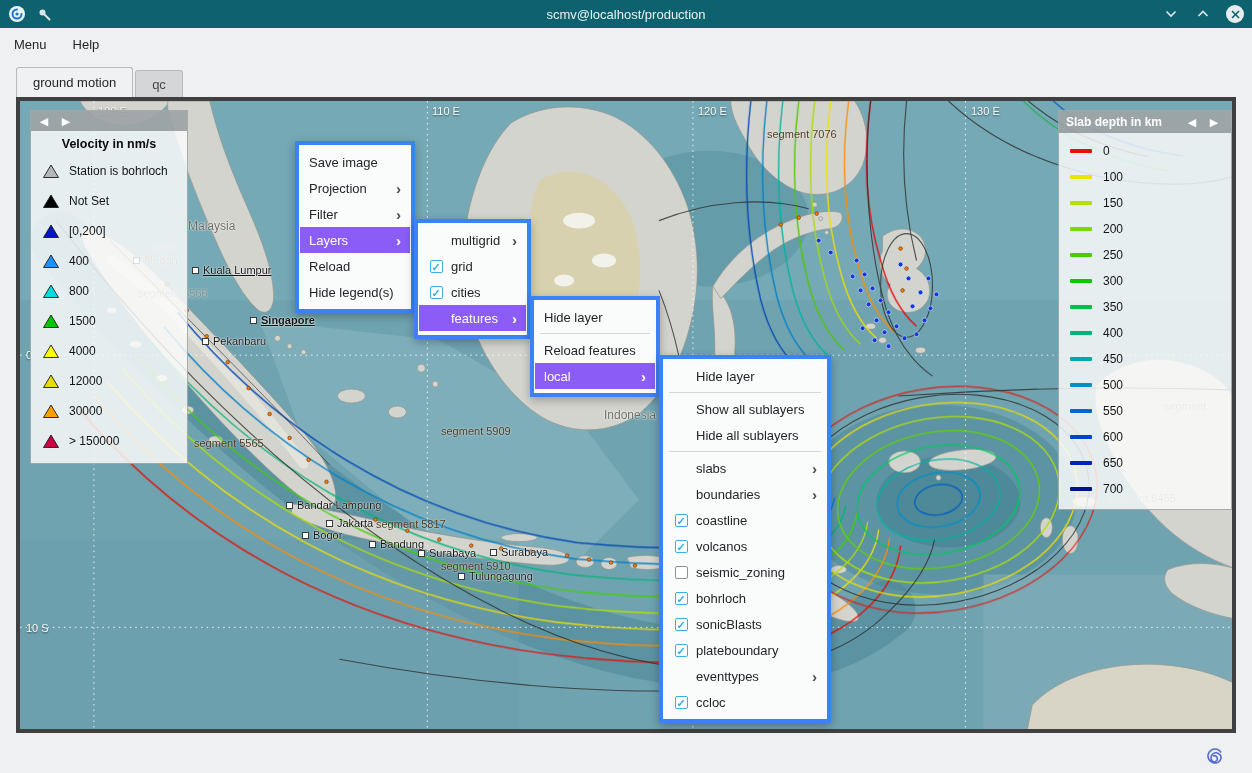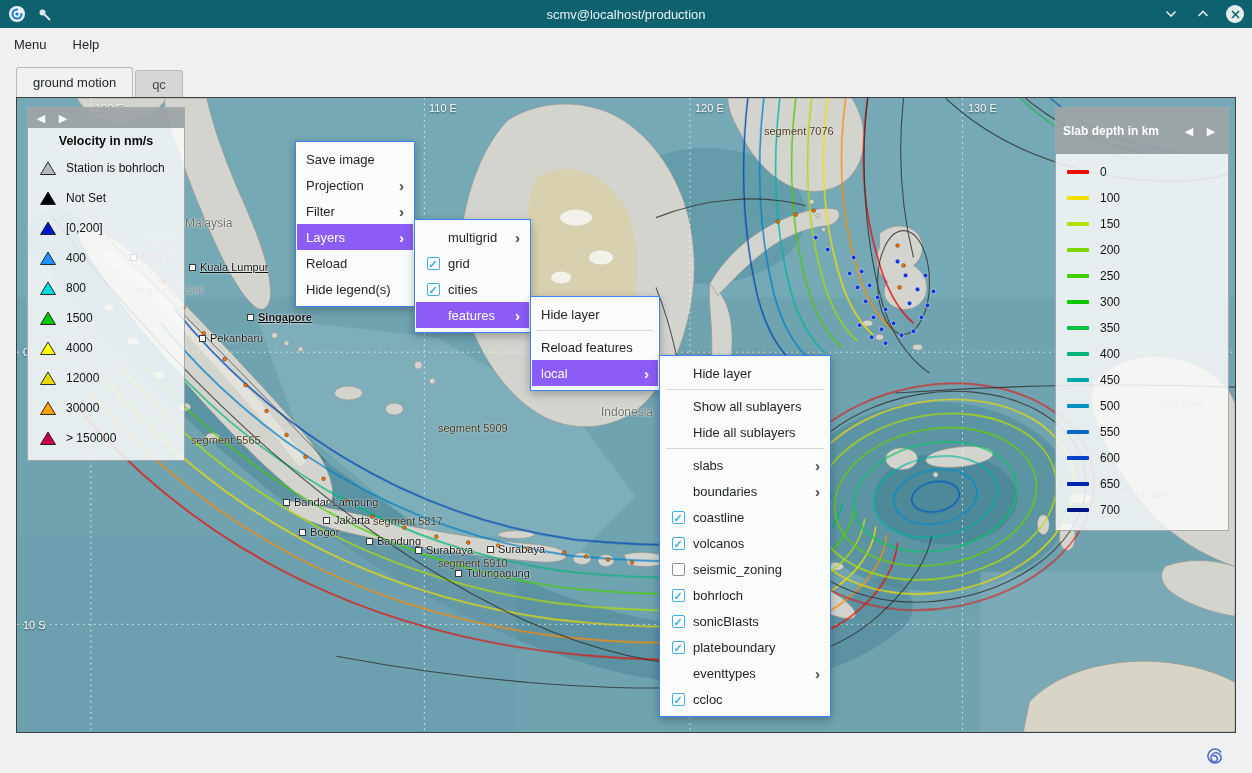--- a/index.html
+++ b/index.html
@@ -24,21 +24,21 @@
 
   
   .tabbar{position:absolute;top:67px;left:16px;height:30px;display:flex;align-items:flex-end;}
   .tab{display:flex;align-items:center;height:27px;padding:0 16px;font-size:13px;
        box-sizing:border-box;background:#d5d6d7;color:#45484a;border:1px solid #b8babc;
        border-bottom:none;border-radius:3px 3px 0 0;margin-right:2px;cursor:pointer;}
   .tab.active{height:30px;background:#f0f1f2;color:#232629;}
 
   
   .map{position:absolute;left:16px;top:97px;width:1220px;height:636px;
-       border:1px solid #404040;box-sizing:border-box;background:#6fa3b0;overflow:hidden;}
+       border:4px solid #404040;box-sizing:border-box;background:#6fa3b0;overflow:hidden;}
   .map svg.base{position:absolute;left:0;top:0;}
   #map-labels{position:absolute;left:0;top:0;right:0;bottom:0;z-index:2;pointer-events:none;}
   .grid-label{position:absolute;font-size:11px;color:#fafcfc;text-shadow:0 1px 2px rgba(0,0,0,.55);}
   .place{position:absolute;font-size:11px;color:#121212;white-space:nowrap;display:flex;
          align-items:center;gap:4px;
          text-shadow:0 0 2px rgba(255,255,255,.95),0 0 1px rgba(255,255,255,.95);}
   .place.country{color:#6d6d64;font-size:12px;}
   .place.city-faint{color:#55585c;padding-left:13px;}
   .place.city-underline span.txt{text-decoration:underline;}
   .place.city-bold-underline span.txt{text-decoration:underline;font-weight:bold;}
@@ -47,33 +47,33 @@
        text-shadow:0 0 2px rgba(255,255,255,.8);}
   .seg.faint{color:#87908f;}
 
   
   .legend{position:absolute;background:rgba(251,251,251,.84);border:1px solid rgba(104,110,112,.55);
           font-size:12px;color:#141414;z-index:3;}
   .legend-vel{left:10px;top:9px;width:156px;}
   .legend-slab{left:1038px;top:9px;width:172px;}
   .lg-head{height:20px;background:rgba(92,102,106,.55);display:flex;align-items:center;
            padding:0 3px;gap:2px;}
-  .lg-head.slab{height:22px;padding:12px 7px;}
+  .lg-head.slab{height:22px;padding:0 7px;}
   .lg-arrow{color:#fff;font-size:11px;width:20px;text-align:center;cursor:pointer;line-height:20px;}
   .lg-title-bar{color:#fff;font-weight:bold;font-size:12px;flex:1;}
   .lg-title{font-weight:bold;text-align:center;padding:6px 0 3px;font-size:12.5px;color:#0a0a0a;}
   .lg-row{display:flex;align-items:center;gap:9px;height:30px;padding:0 11px;}
   .lg-row svg{flex:none;}
   .slab-row{display:flex;align-items:center;gap:11px;height:26px;padding:0 11px;}
   .swatch{width:22px;height:4px;border-radius:1px;flex:none;}
   #velocity-items{padding:2px 0 7px;}
   #slab-items{padding:5px 0 7px;}
 
   
-  .menu{position:absolute;background:#fafbfb;border:1px solid #3b82f6;
+  .menu{position:absolute;background:#fafbfb;border:4px solid #3b82f6;
         box-shadow:0 3px 9px rgba(0,0,0,.28);padding:4px 1px;box-sizing:border-box;z-index:10;}
   #menu-context{left:295px;top:141px;width:120px;}
   #menu-layers{left:414px;top:219px;width:117px;}
   #menu-features{left:530px;top:296px;width:130px;}
   #menu-local{left:659px;top:355px;width:172px;}
   .menu-item{height:26px;display:flex;align-items:center;padding:0 9px;gap:7px;
              font-size:13px;color:#232629;cursor:pointer;}
   .menu-item.hl{background:#8b5cf6;color:#fff;}
   .mi-slot{width:16px;height:16px;display:flex;align-items:center;justify-content:center;flex:none;}
   .cb{width:13px;height:13px;border:1px solid #8e9092;border-radius:2px;background:#fff;

